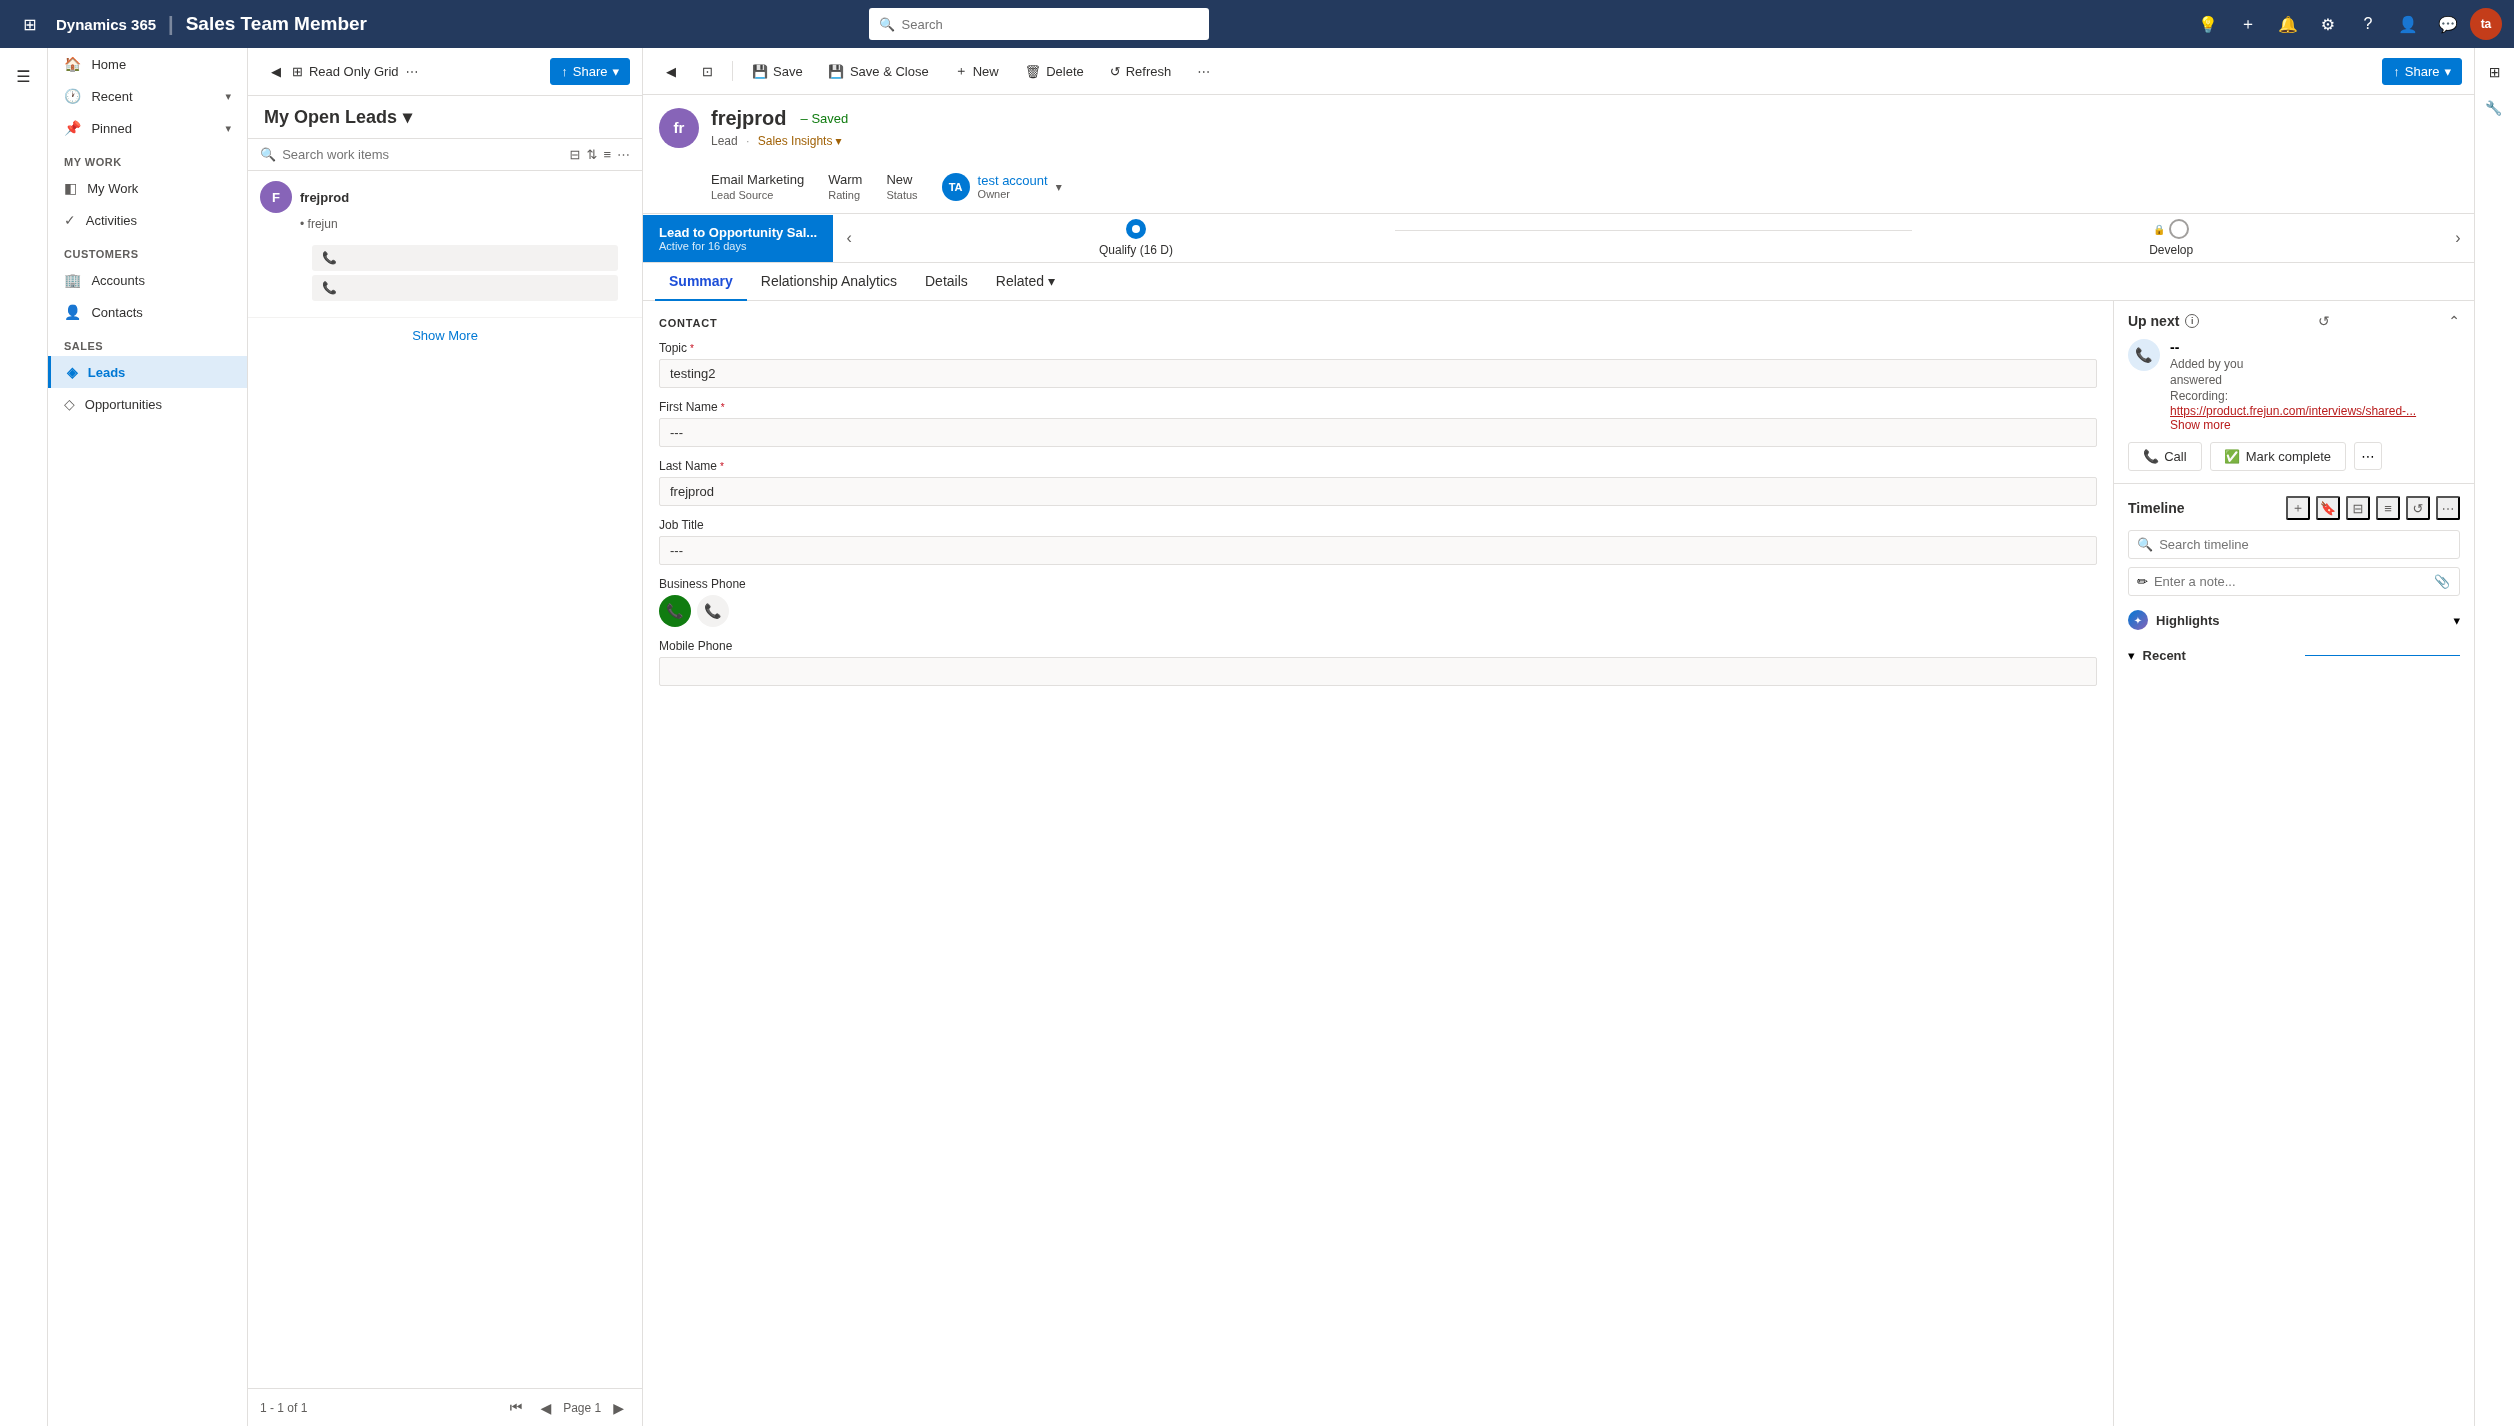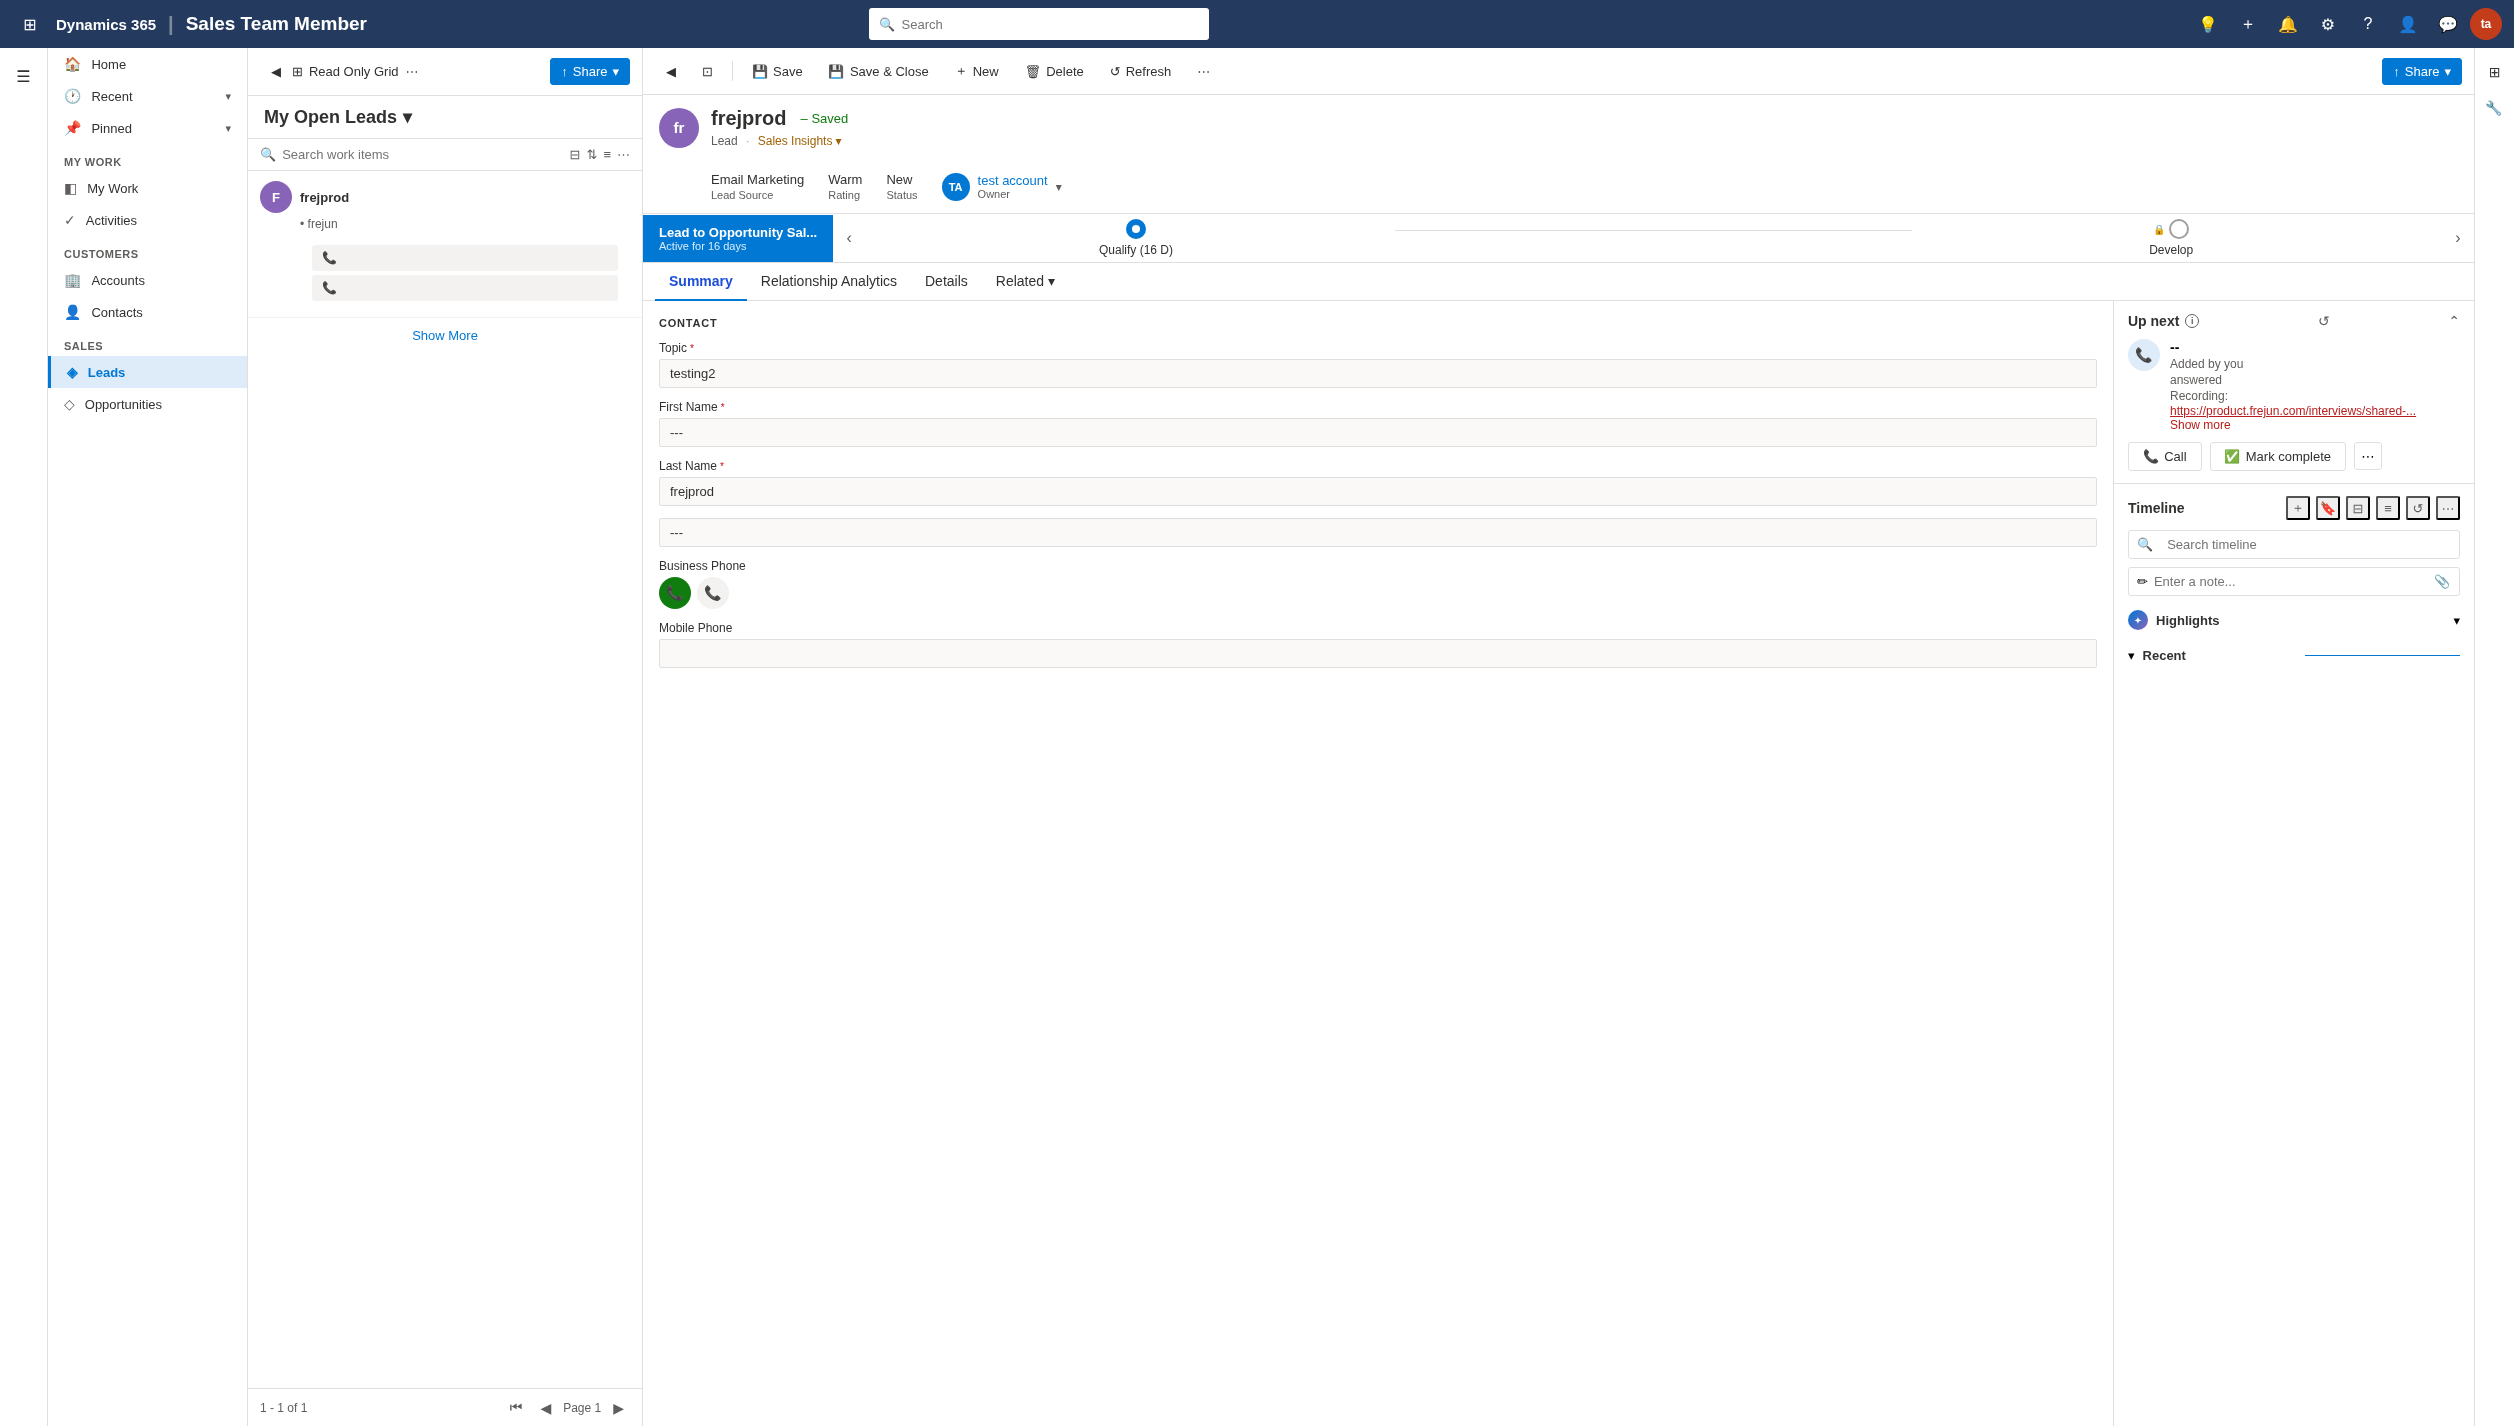--- a/index.html
+++ b/index.html
@@ -690,21 +690,20 @@
       border: 1px solid #e1dfdd;
       border-radius: 3px;
       margin-bottom: 8px;
     }
     .timeline-search input {
       border: none;
       outline: none;
       flex: 1;
       font-size: 13px;
       color: #323130;
-      margin-left: 8px;
     }
     .timeline-note-input {
       display: flex;
       align-items: center;
       gap: 6px;
       padding: 6px 8px;
       border: 1px solid #e1dfdd;
       border-radius: 3px;
       margin-bottom: 8px;
     }
@@ -1059,20 +1058,23 @@
 
           <div class="form-field">
             <div class="form-label">
               <span>Last Name</span>
               <span class="required-star">*</span>
             </div>
             <input class="form-input" type="text" value="frejprod" style="">
           </div>
 
           <div class="form-field">
+            <div class="form-label">
+              <span>Job Title</span>
+            </div>
             <input class="form-input" type="text" value="---" style="">
           </div>
 
           <div class="form-field">
             <div class="form-label">
               <span>Business Phone</span>
             </div>
             <div class="form-input-with-actions">
               <button class="phone-action-btn green">📞</button>
               <button class="phone-action-btn gray">📞</button>

